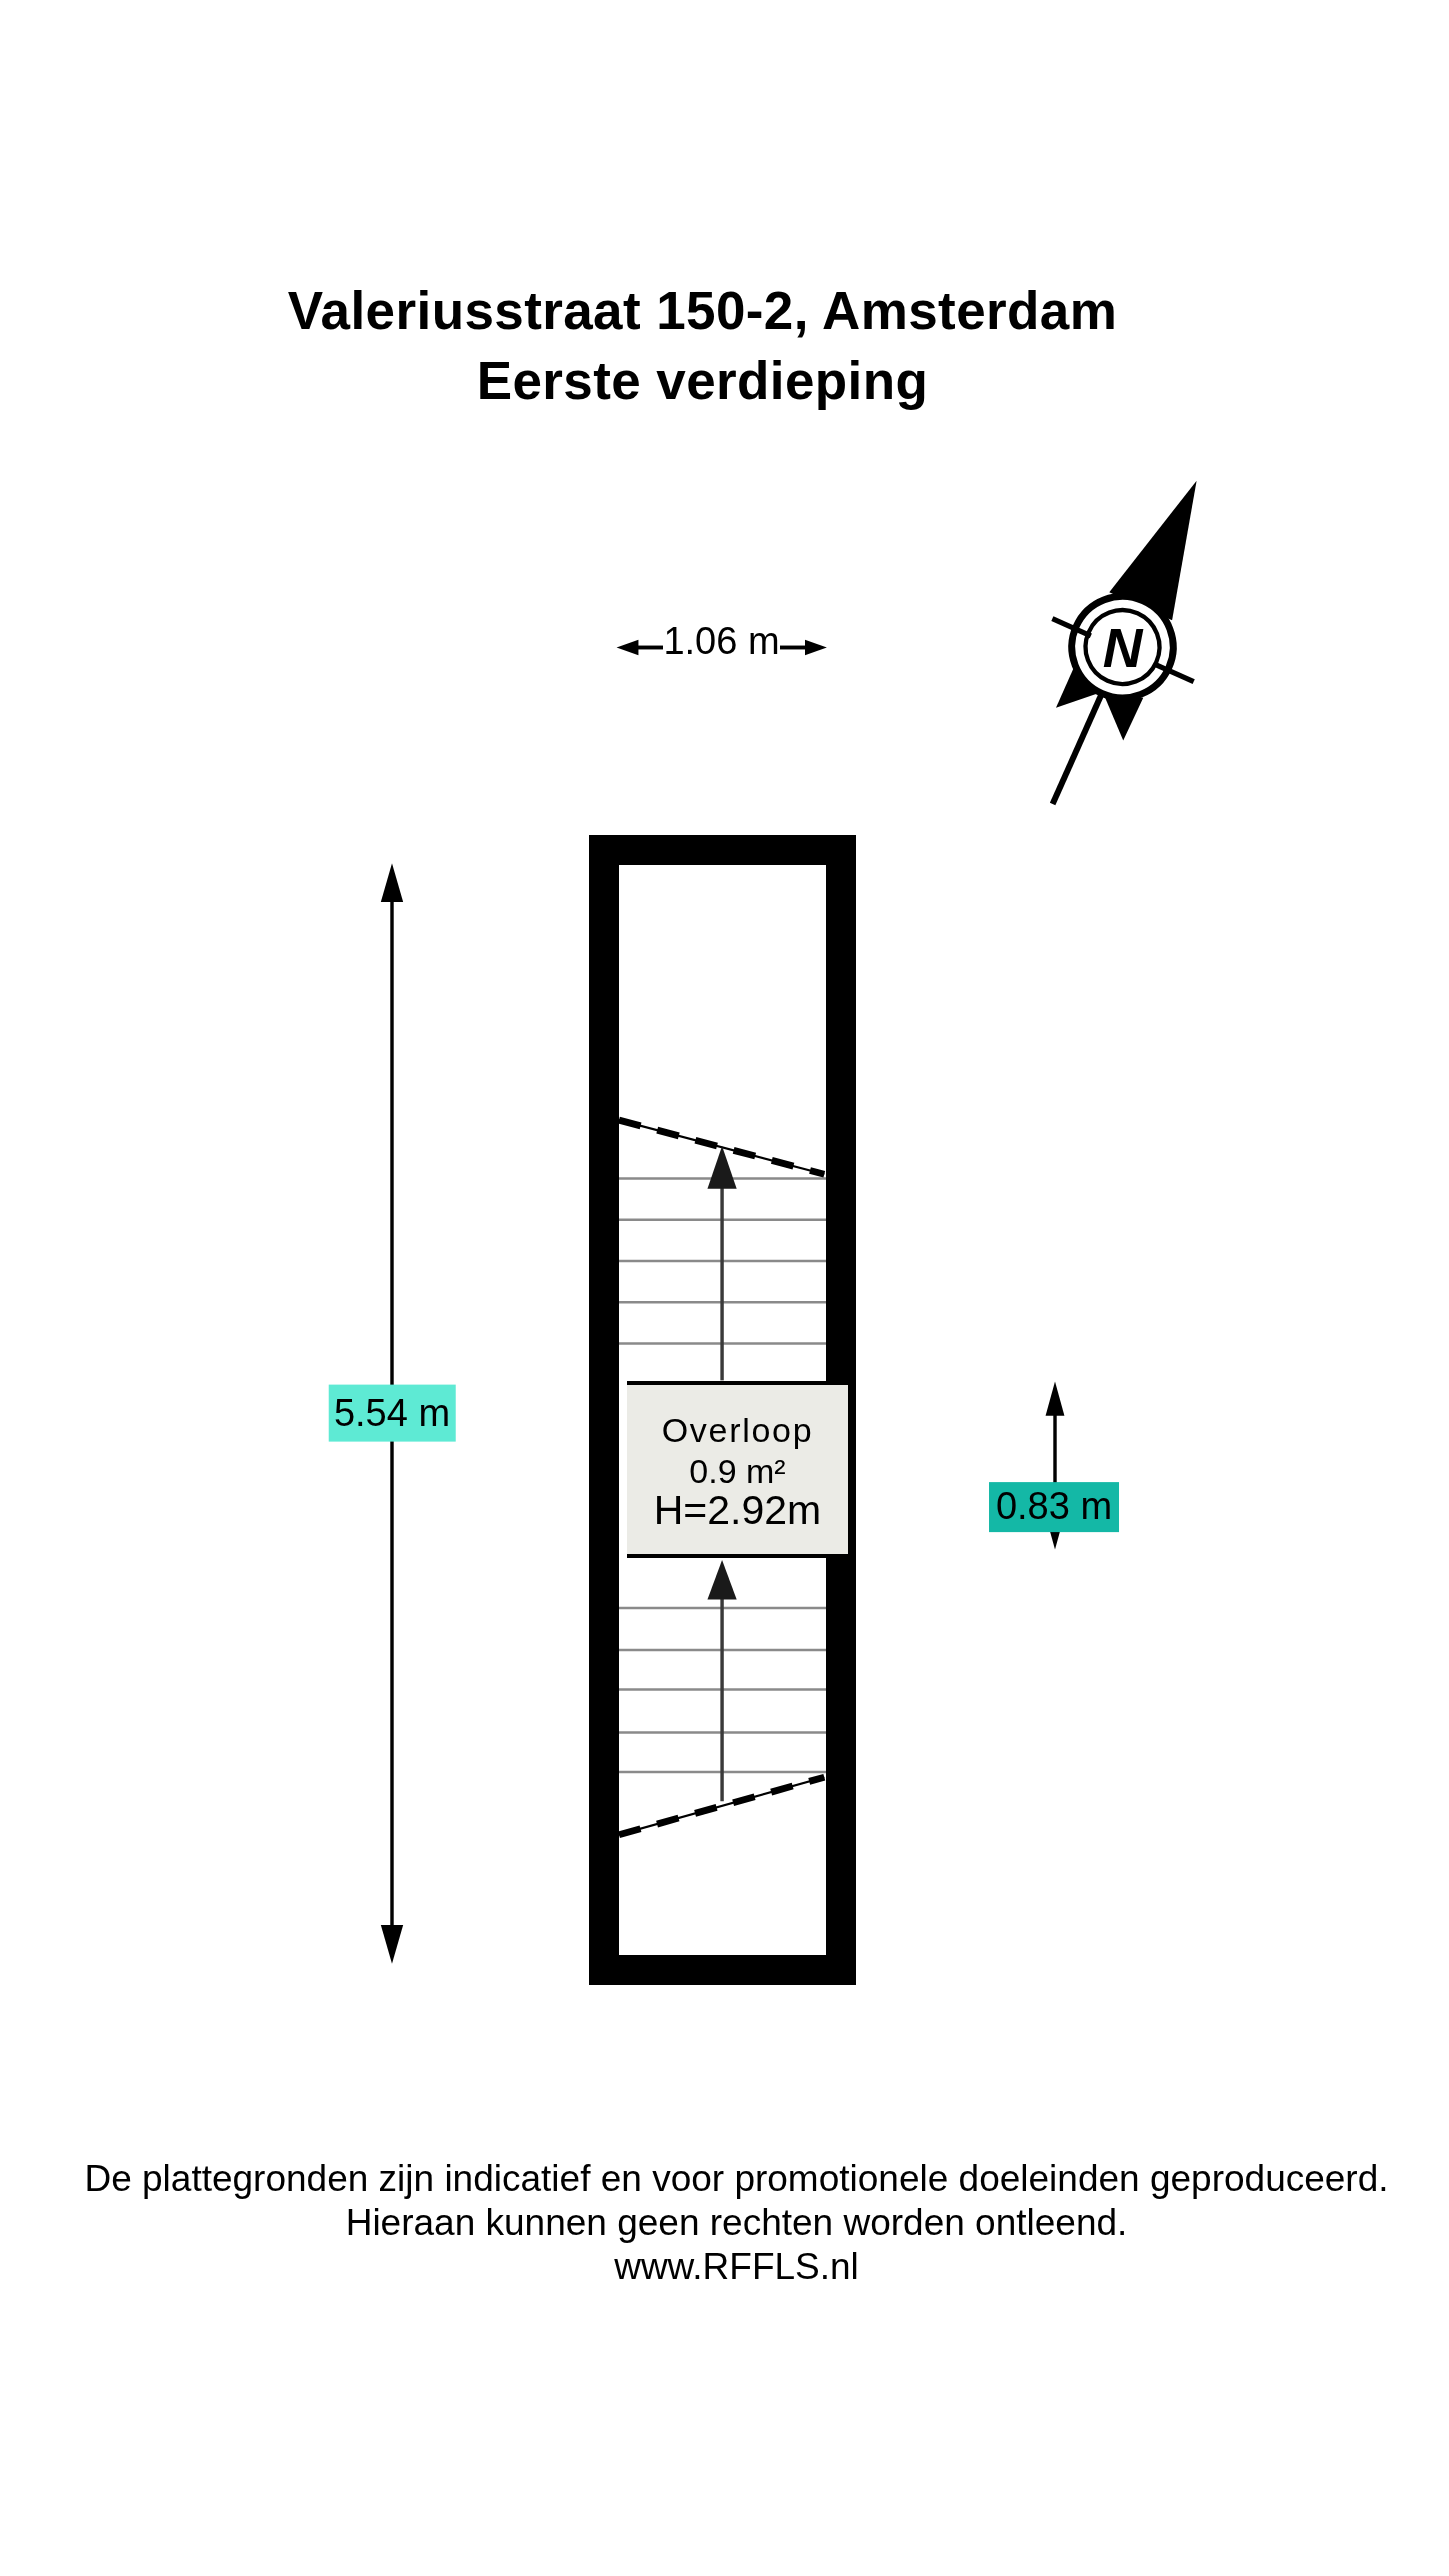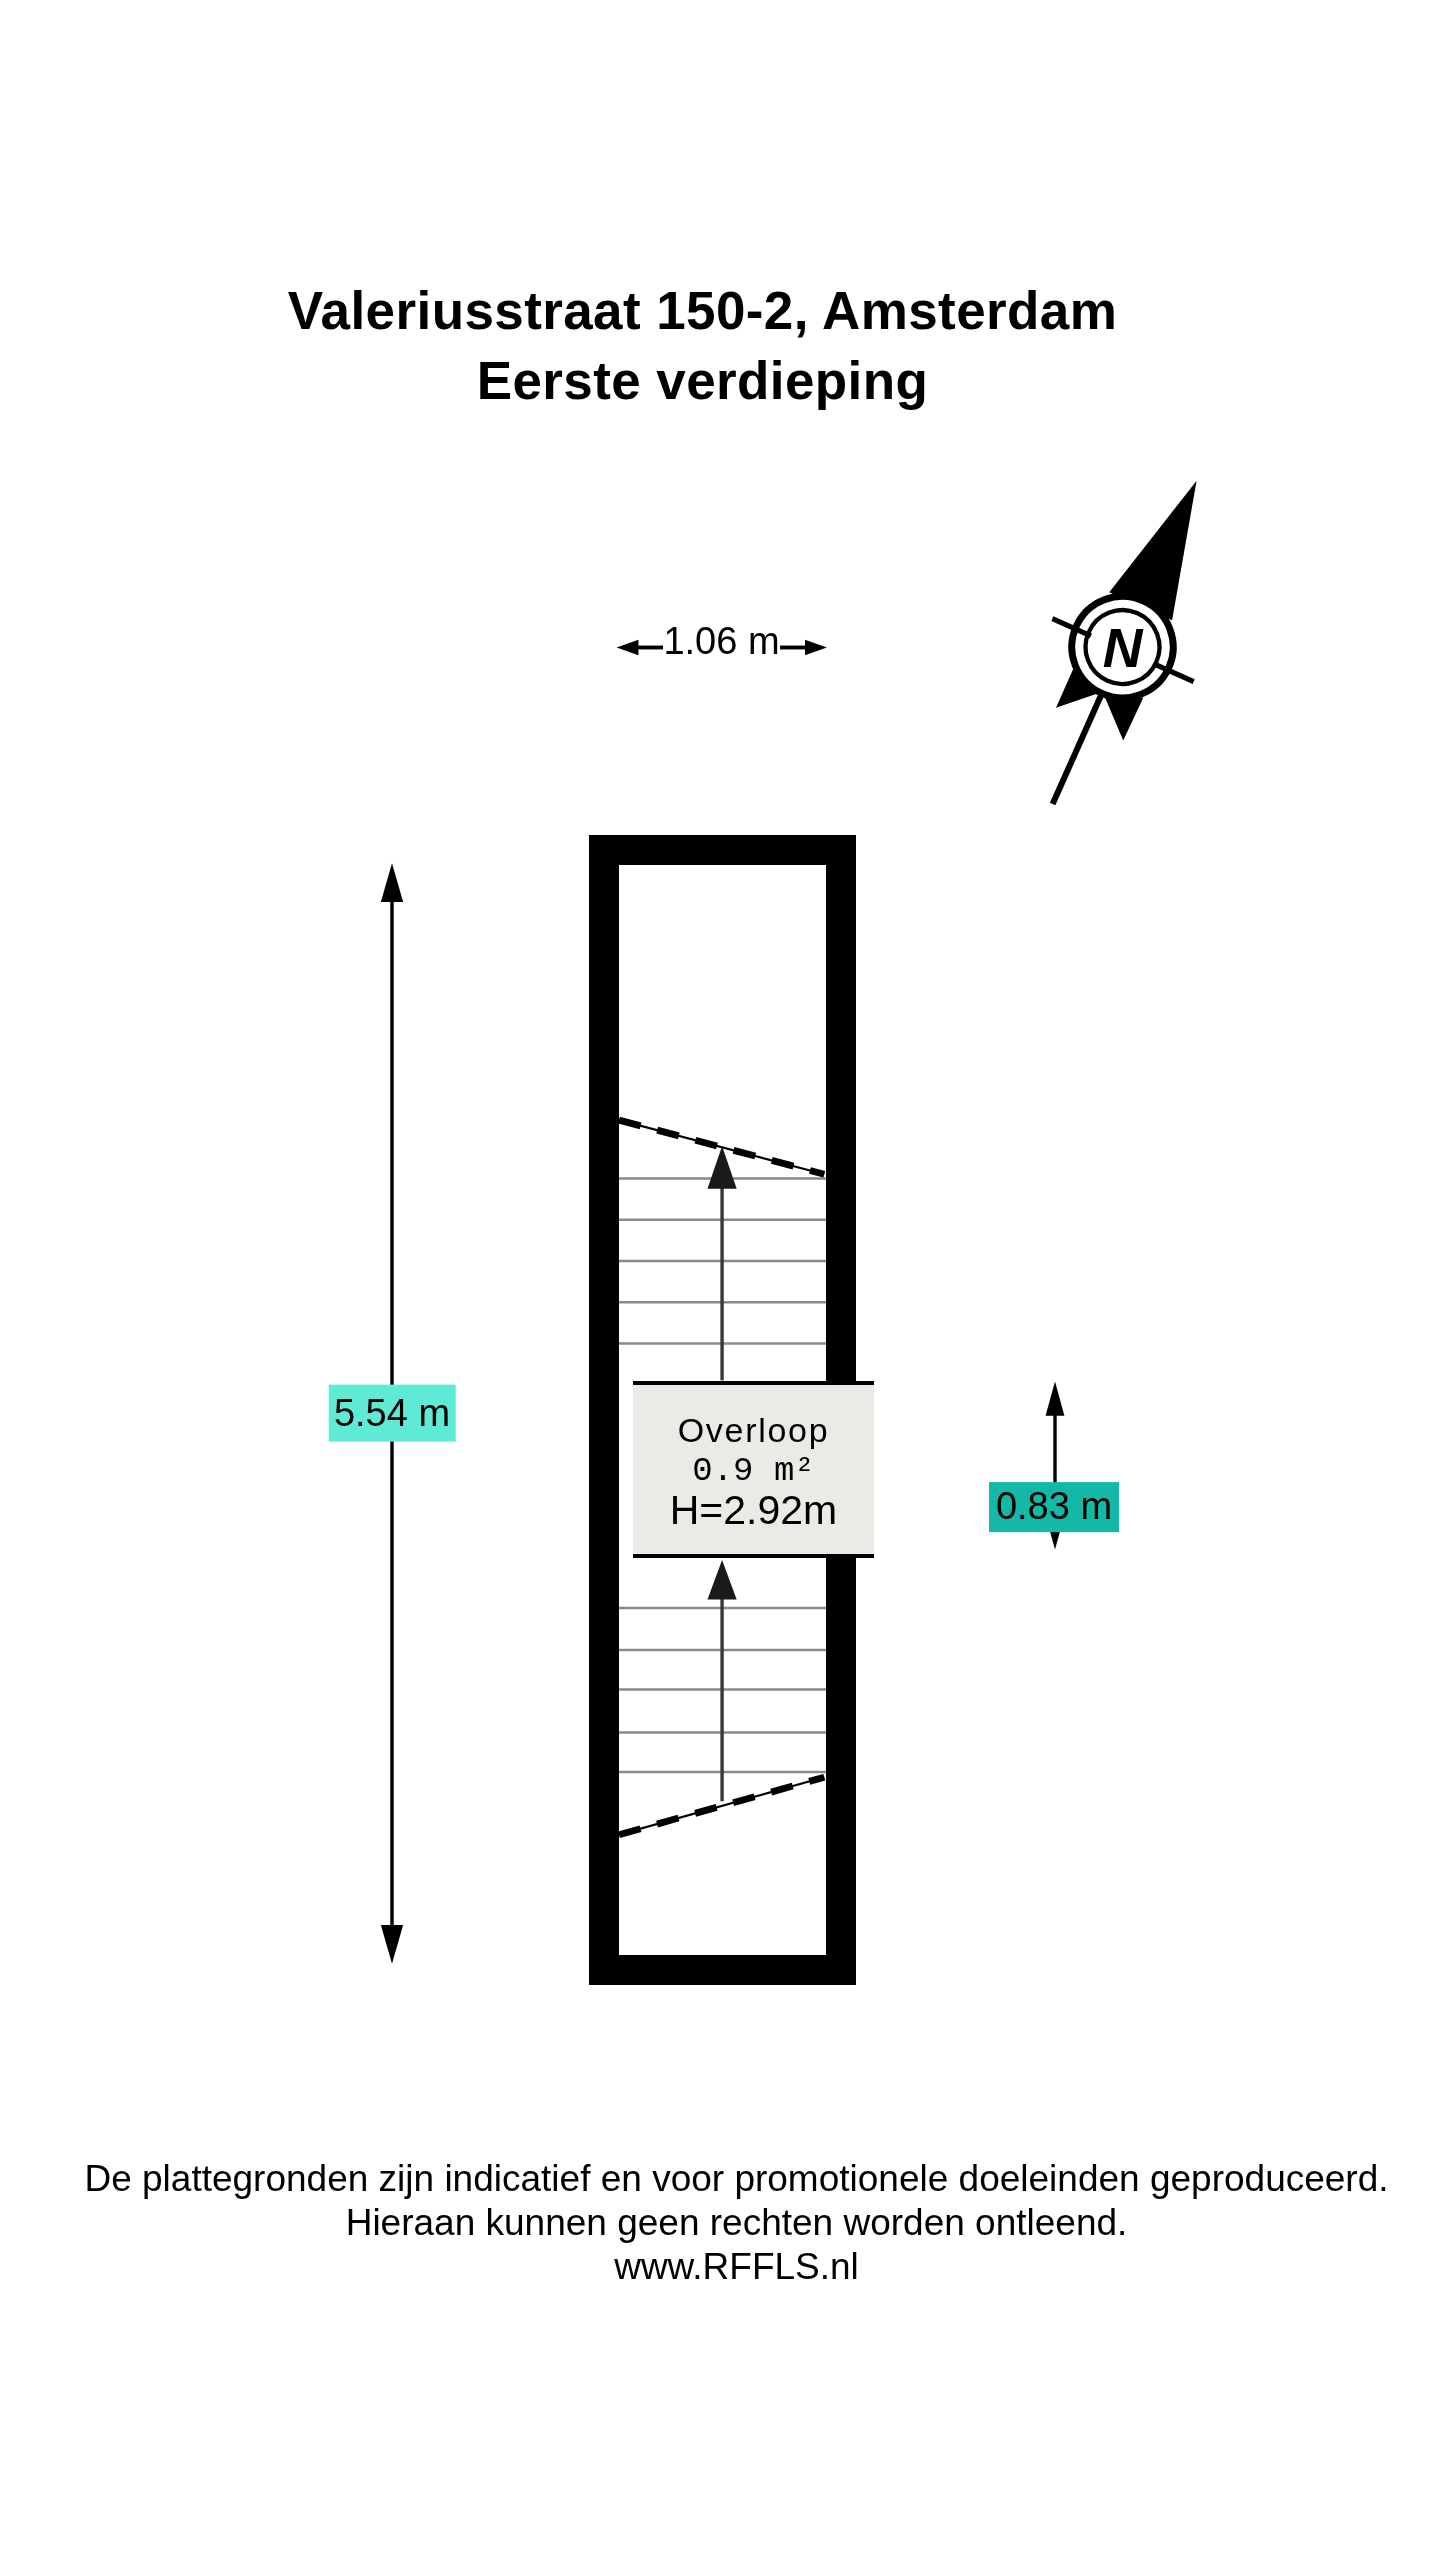--- a/index.html
+++ b/index.html
@@ -16,27 +16,27 @@
   
   .dim-w{top:620px;left:615px;width:213px;height:43px;display:flex;align-items:flex-end;}
   .dim-w .txt{flex:1;text-align:center;font-size:38px;white-space:nowrap;}
 
   
   .plan-outer{left:589px;top:835px;width:267px;height:1150px;background:#000;}
   .plan-inner{left:30px;top:30px;width:207px;height:1090px;background:#fff;}
   .plan-lines{left:0;top:0;}
 
   .room{
-    left:14px;top:516px;width:241px;height:177px;box-sizing:border-box;
+    left:8px;top:516px;width:221px;height:177px;box-sizing:border-box;
     background:#ebebe6;border-top:4.3px solid #000;border-bottom:4.3px solid #000;
     display:flex;flex-direction:column;justify-content:center;align-items:center;
     text-align:center;
   }
   .room-name{font-size:34px;letter-spacing:1.7px;line-height:43px;}
-  .room-area{font-size:34px;line-height:39px;font-family:Liberation Mono, monospace;}
+  .room-area{font-size:34px;line-height:39px;}
   .room-h{font-size:41px;line-height:39px;}
 
   
   .dim-h-svg{left:373px;top:859px;}
   .dim-h-label{
     left:392px;top:1413px;transform:translate(-50%,-50%);
     background:#5eead4;padding:6.9px 5.2px;font-size:38px;white-space:nowrap;
   }
 
   

